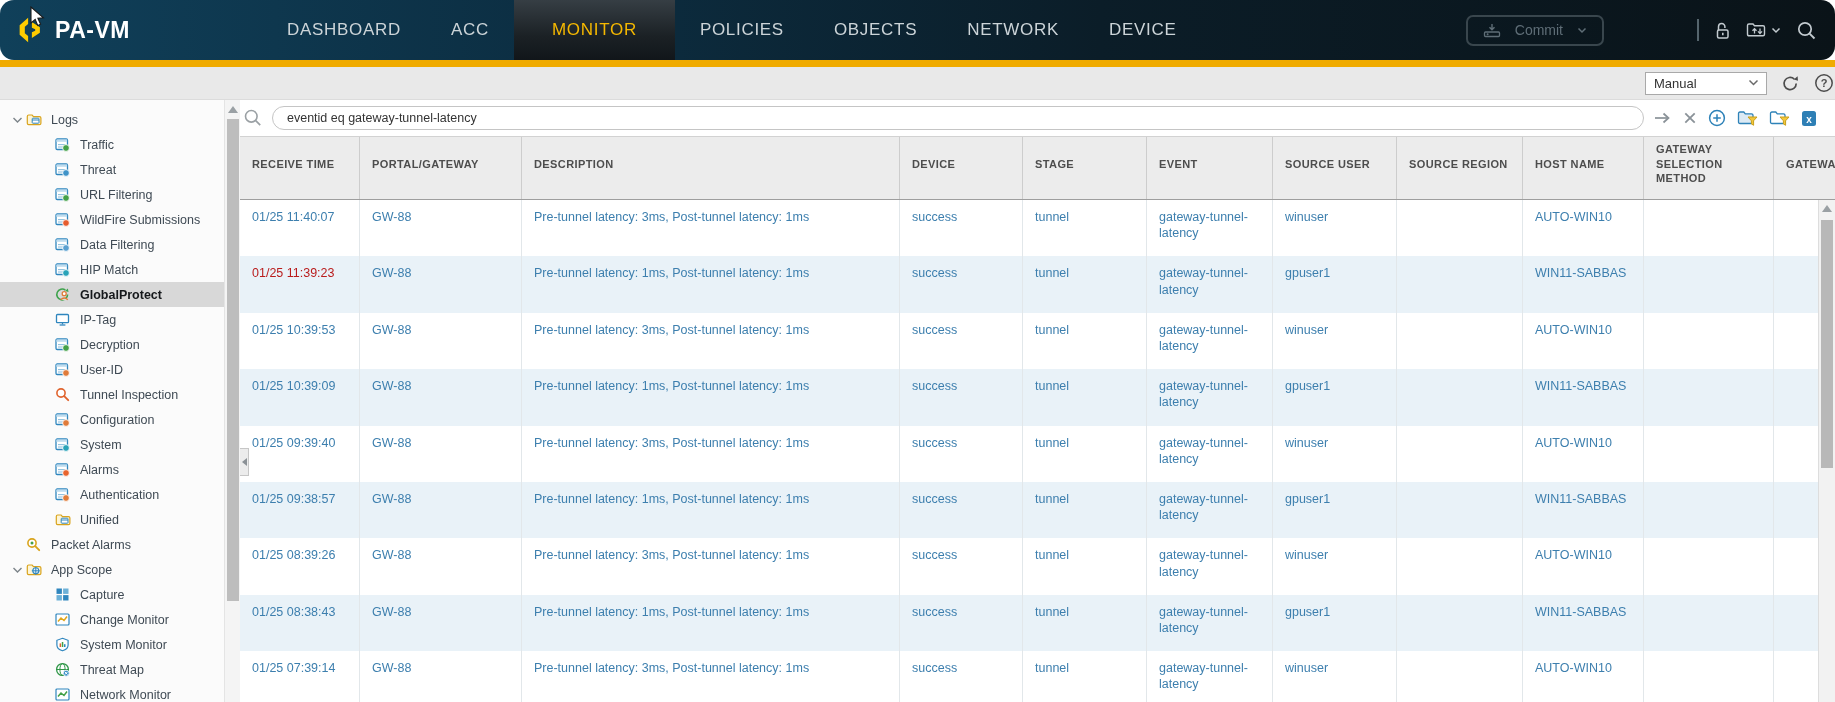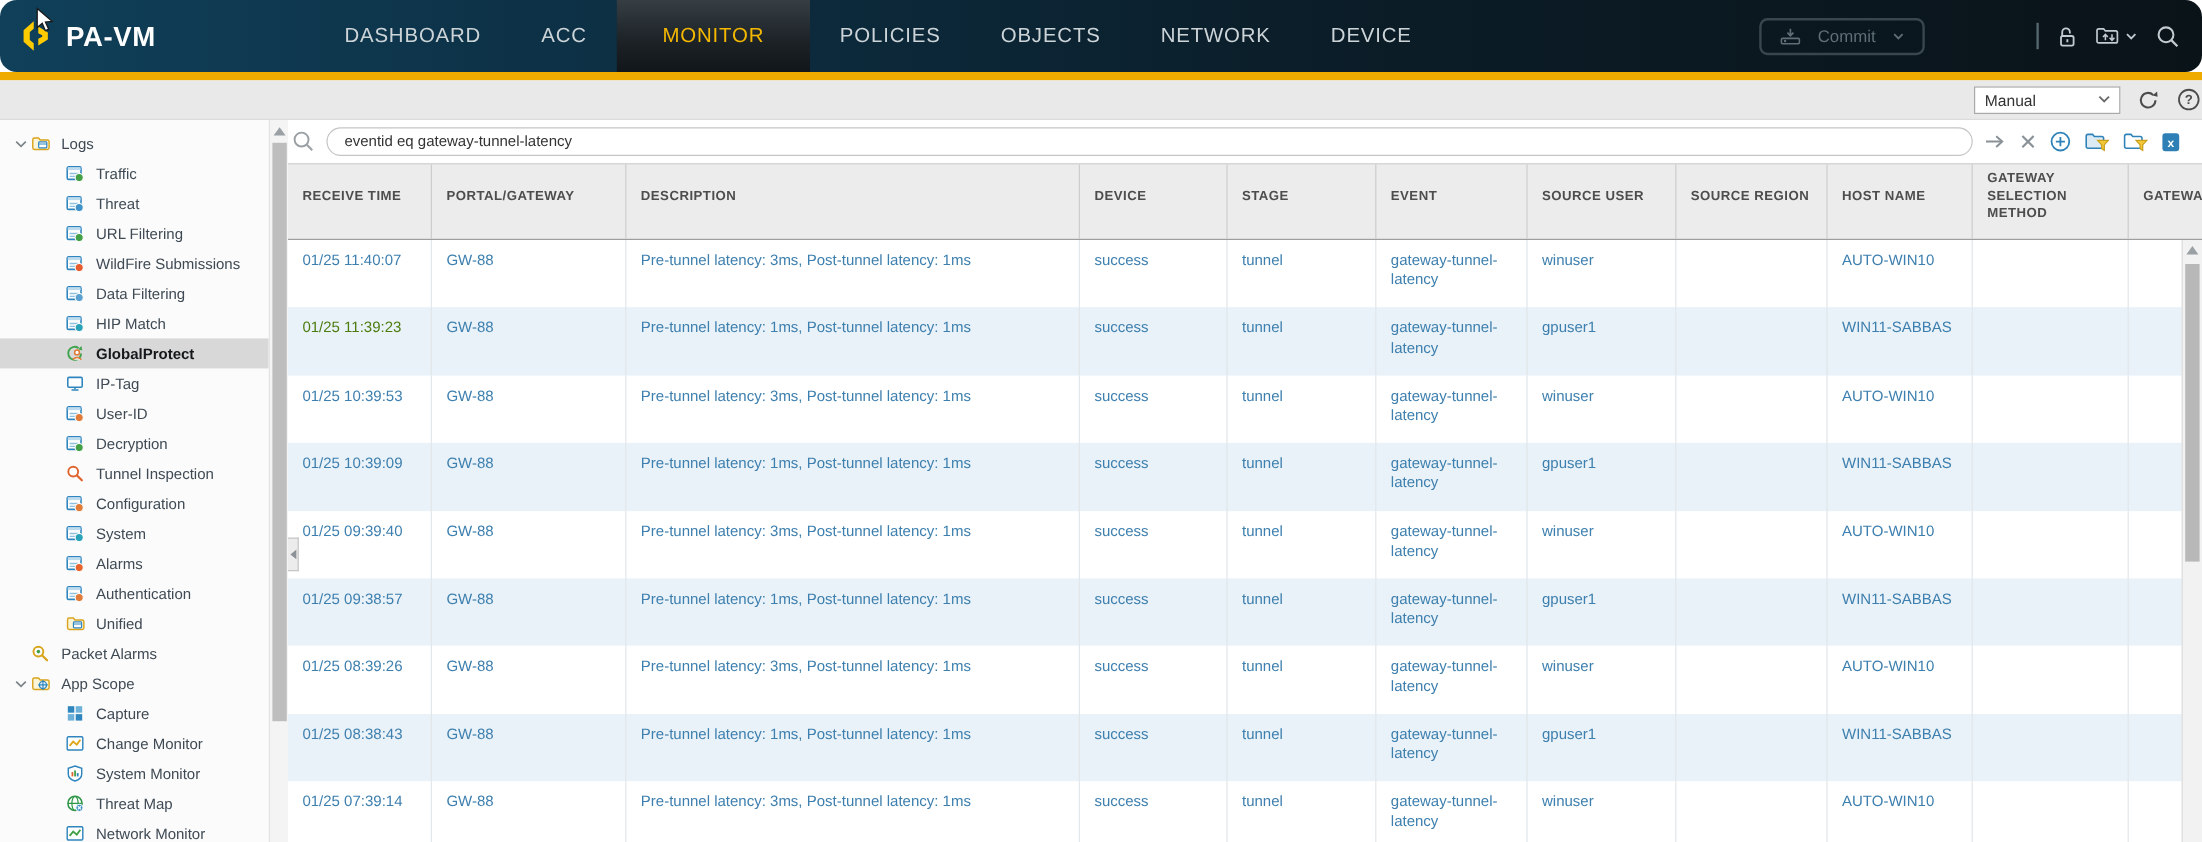--- a/index.html
+++ b/index.html
@@ -276,36 +276,36 @@
             </span>
             <span>IP-Tag</span>
           </div>
           <div class="tree-item lvl1">
             <span class="ticon">
               <svg viewBox="0 0 15 15" width="15" height="15">
                 <rect x="1" y="2" width="11.5" height="10.5" rx="1.2" fill="#fff" stroke="#2f86be" stroke-width="1.3"></rect>
                 <rect x="1.4" y="2.4" width="10.7" height="2.4" fill="#bfdcee"></rect>
                 <line x1="3" y1="7.6" x2="10.5" y2="7.6" stroke="#8fc0de" stroke-width="1.1"></line>
                 <line x1="3" y1="10" x2="10.5" y2="10" stroke="#8fc0de" stroke-width="1.1"></line>
+                <circle cx="11" cy="11" r="3.4" fill="#43a047" stroke="#fff" stroke-width=".9"></circle>
+              </svg>
+            </span>
+            <span>Decryption</span>
+          </div>
+          <div class="tree-item lvl1">
+            <span class="ticon">
+              <svg viewBox="0 0 15 15" width="15" height="15">
+                <rect x="1" y="2" width="11.5" height="10.5" rx="1.2" fill="#fff" stroke="#2f86be" stroke-width="1.3"></rect>
+                <rect x="1.4" y="2.4" width="10.7" height="2.4" fill="#bfdcee"></rect>
+                <line x1="3" y1="7.6" x2="10.5" y2="7.6" stroke="#8fc0de" stroke-width="1.1"></line>
+                <line x1="3" y1="10" x2="10.5" y2="10" stroke="#8fc0de" stroke-width="1.1"></line>
                 <circle cx="11" cy="11" r="3.4" fill="#e07b39" stroke="#fff" stroke-width=".9"></circle>
               </svg>
             </span>
             <span>User-ID</span>
-          </div>
-          <div class="tree-item lvl1">
-            <span class="ticon">
-              <svg viewBox="0 0 15 15" width="15" height="15">
-                <rect x="1" y="2" width="11.5" height="10.5" rx="1.2" fill="#fff" stroke="#2f86be" stroke-width="1.3"></rect>
-                <rect x="1.4" y="2.4" width="10.7" height="2.4" fill="#bfdcee"></rect>
-                <line x1="3" y1="7.6" x2="10.5" y2="7.6" stroke="#8fc0de" stroke-width="1.1"></line>
-                <line x1="3" y1="10" x2="10.5" y2="10" stroke="#8fc0de" stroke-width="1.1"></line>
-                <circle cx="11" cy="11" r="3.4" fill="#43a047" stroke="#fff" stroke-width=".9"></circle>
-              </svg>
-            </span>
-            <span>Decryption</span>
           </div>
           <div class="tree-item lvl1">
             <span class="ticon">
               <svg viewBox="0 0 15 15" width="15" height="15">
                 <circle cx="6" cy="6" r="4.1" fill="#fff" stroke="#e0642e" stroke-width="1.6"></circle>
                 <line x1="9.2" y1="9.2" x2="13.2" y2="13.2" stroke="#e0642e" stroke-width="1.9" stroke-linecap="round"></line>
               </svg>
             </span>
             <span>Tunnel Inspection</span>
           </div>
@@ -548,21 +548,21 @@
               <div class="td" style="width: 123px;"><span class="cell-link" style="color: rgb(61, 127, 174);">success</span></div>
               <div class="td" style="width: 124px;"><span class="cell-link" style="color: rgb(61, 127, 174);">tunnel</span></div>
               <div class="td" style="width: 126px;"><span class="cell-link" style="color: rgb(61, 127, 174);">gateway-tunnel-latency</span></div>
               <div class="td" style="width: 124px;"><span class="cell-link" style="color: rgb(61, 127, 174);">winuser</span></div>
               <div class="td" style="width: 126px;"></div>
               <div class="td" style="width: 121px;"><span class="cell-link" style="color: rgb(61, 127, 174);">AUTO-WIN10</span></div>
               <div class="td" style="width: 130px;"></div>
               <div class="td" style="width: 62px;"></div>
             </div>
             <div class="tr alt">
-              <div class="td" style="width: 120px;"><span class="cell-link" style="color: #4d7c0f; margin-top: 20px;">01/25 11:39:23</span></div>
+              <div class="td" style="width: 120px;"><span class="cell-link" style="color: #b91c1c; margin-top: 20px;">01/25 11:39:23</span></div>
               <div class="td" style="width: 162px;"><span class="cell-link" style="color: rgb(61, 127, 174);">GW-88</span></div>
               <div class="td" style="width: 378px;"><span class="cell-link" style="color: rgb(61, 127, 174);">Pre-tunnel latency: 1ms, Post-tunnel latency: 1ms</span></div>
               <div class="td" style="width: 123px;"><span class="cell-link" style="color: rgb(61, 127, 174);">success</span></div>
               <div class="td" style="width: 124px;"><span class="cell-link" style="color: rgb(61, 127, 174);">tunnel</span></div>
               <div class="td" style="width: 126px;"><span class="cell-link" style="color: rgb(61, 127, 174);">gateway-tunnel-latency</span></div>
               <div class="td" style="width: 124px;"><span class="cell-link" style="color: rgb(61, 127, 174);">gpuser1</span></div>
               <div class="td" style="width: 126px;"></div>
               <div class="td" style="width: 121px;"><span class="cell-link" style="color: rgb(61, 127, 174);">WIN11-SABBAS</span></div>
               <div class="td" style="width: 130px;"></div>
               <div class="td" style="width: 62px;"></div>

